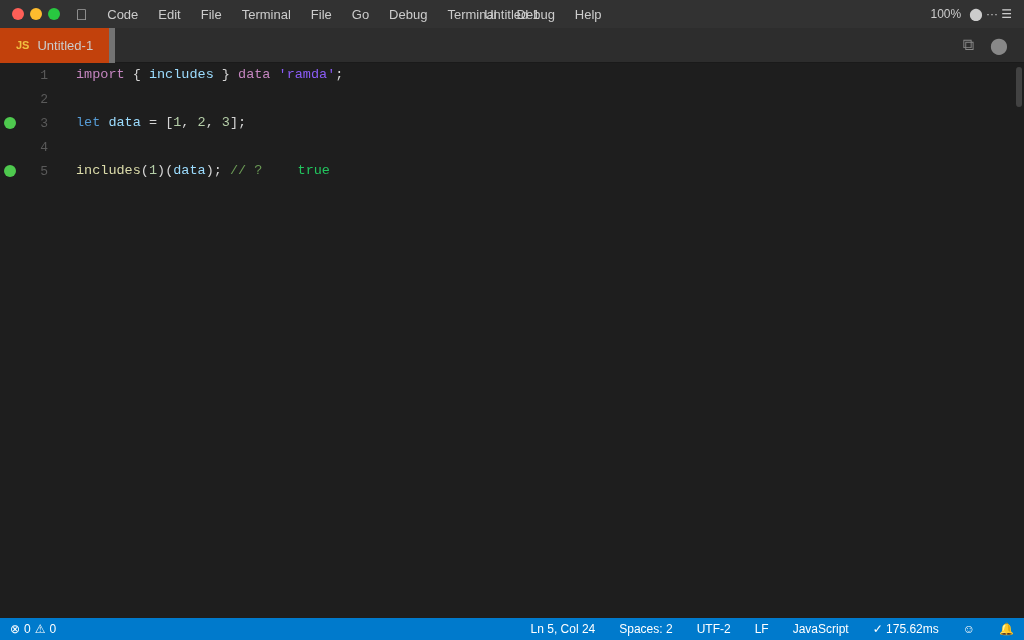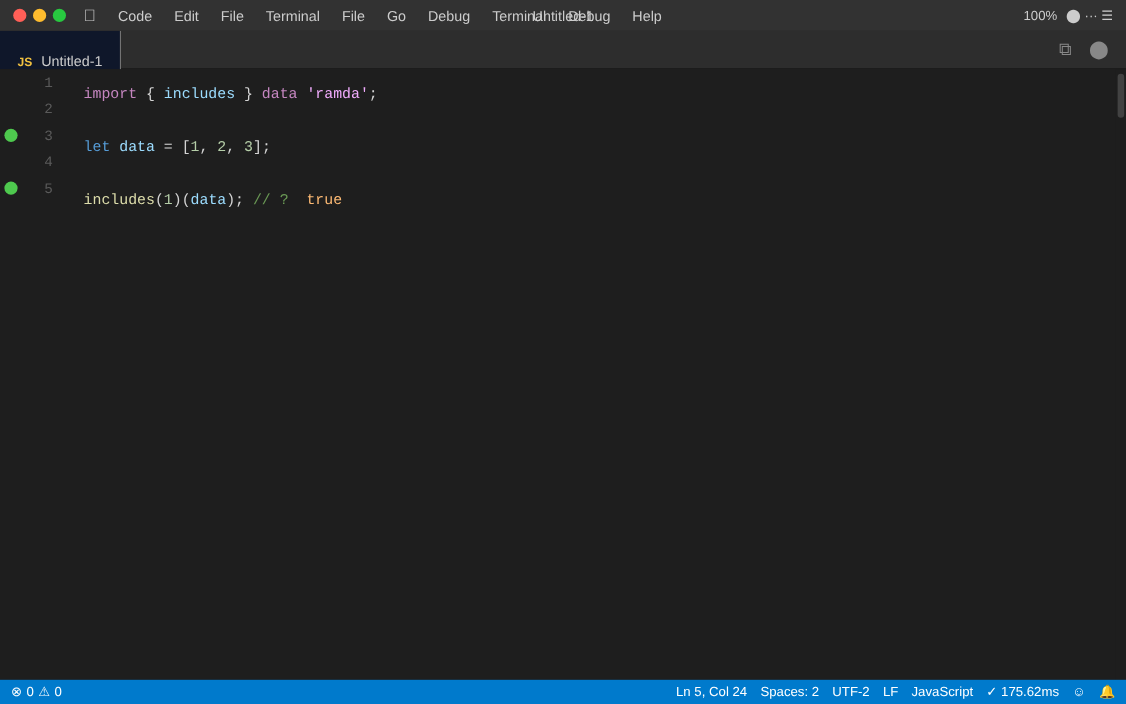--- a/index.html
+++ b/index.html
@@ -77,27 +77,27 @@
     .tabbar {
       background: #2d2d2d;
       height: 35px;
       display: flex;
       align-items: center;
       border-bottom: 1px solid #1a1a1a;
       flex-shrink: 0;
     }
     .tab {
       display: flex;
-      align-items: flex-end;
+      align-items: center;
       height: 35px;
       padding: 0 16px;
       color: #cccccc;
       font-size: 13px;
-      border-right: 1px solid #737373;
-      background: #0f172a;
+      border-right: 6px solid #737373;
+      background: #c2410c;
       gap: 8px;
     }
     .tab-icon {
       color: #f0c040;
       font-size: 11px;
       font-weight: bold;
     }
     .tab-actions {
       margin-left: auto;
       display: flex;
@@ -151,44 +151,44 @@
       font-family: 'Menlo', 'Monaco', 'Courier New', monospace;
       text-align: right;
       width: 40px;
       padding-right: 8px;
       margin-left: 16px;
       flex-shrink: 0;
     }
 
     .code-area {
       flex: 1;
-      padding: 12px 16px;
+      padding: 0 16px;
       font-family: 'Menlo', 'Monaco', 'Courier New', monospace;
       font-size: 13.5px;
       line-height: 24px;
       color: #d4d4d4;
       overflow: hidden;
     }
 
     .code-line {
       height: 24px;
       display: flex;
       align-items: center;
       white-space: pre;
     }
 
     
     .kw-import { color: #c586c0; }
     .kw-let { color: #569cd6; }
     .kw-from { color: #c586c0; }
-    .str { color: #f0abfc; }
+    .str { color: #8b5cf6; }
     .num { color: #b5cea8; }
     .fn { color: #dcdcaa; }
     .comment { color: #6a9955; }
-    .kw-true { color: #fdba74; }
+    .kw-true { color: #22c55e; margin-left: 19px; }
     .punctuation { color: #d4d4d4; }
     .variable { color: #9cdcfe; }
     .text-plain { color: #d4d4d4; }
 
     
     .scrollbar {
       width: 10px;
       background: #1e1e1e;
       flex-shrink: 0;
     }
@@ -214,21 +214,21 @@
     }
     .statusbar-left {
       display: flex;
       align-items: center;
       gap: 10px;
     }
     .statusbar-right {
       margin-left: auto;
       display: flex;
       align-items: center;
-      gap: 12px;
+      gap: 24px;
     }
     .status-item {
       display: flex;
       align-items: center;
       gap: 4px;
       color: white;
       font-size: 12px;
       white-space: nowrap;
     }
   </style>

